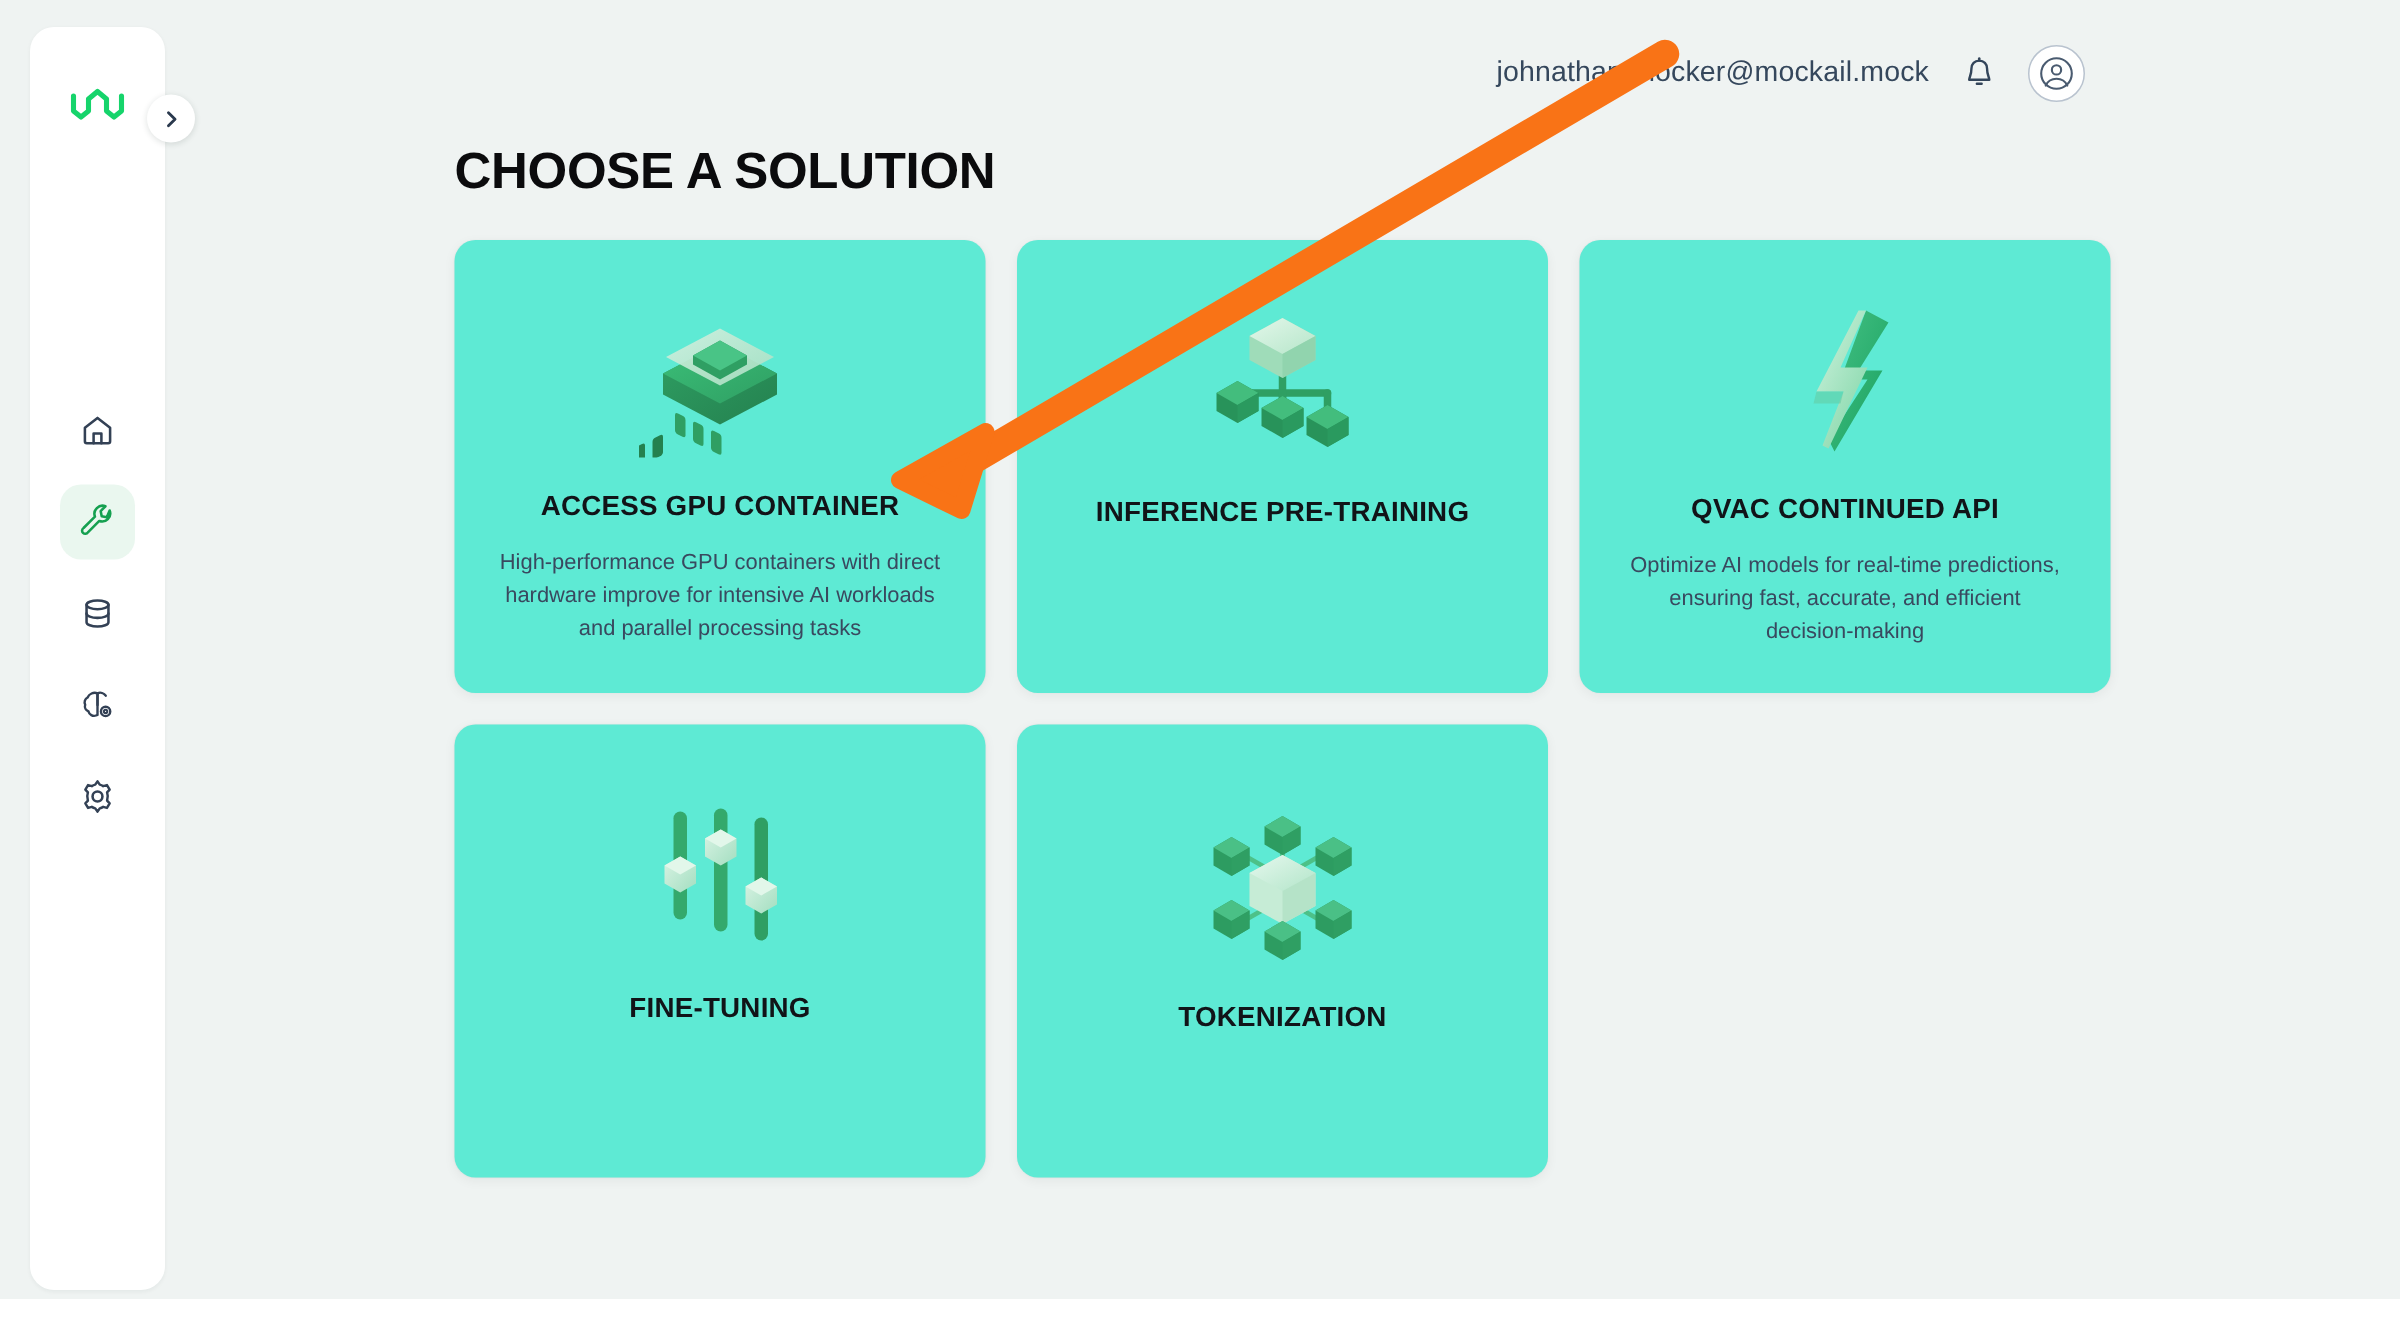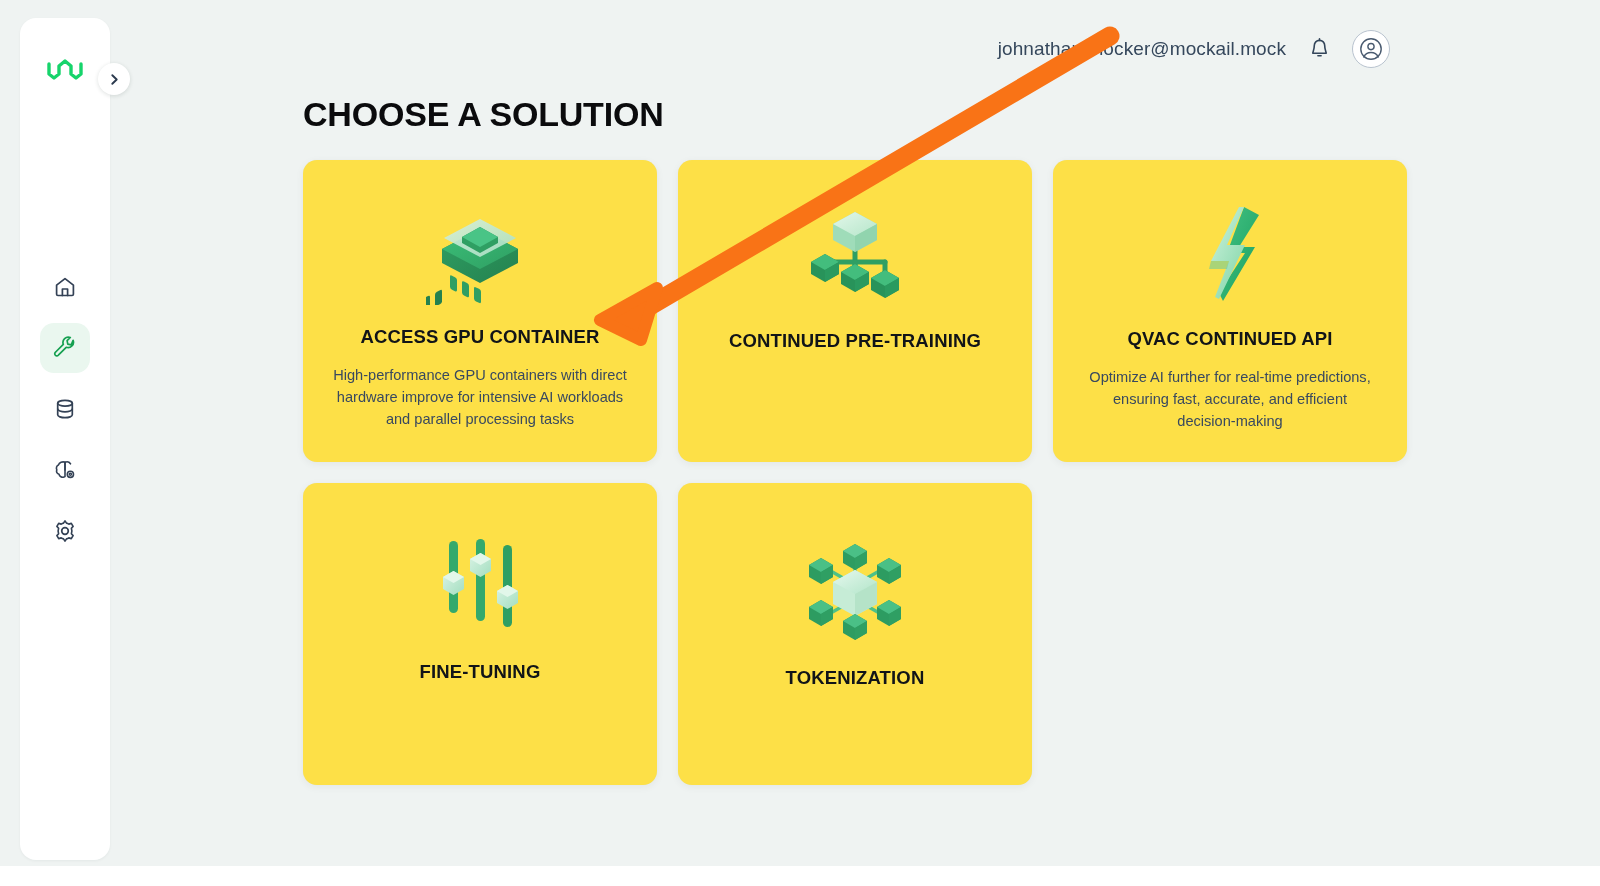--- a/index.html
+++ b/index.html
@@ -141,21 +141,21 @@
     left: 303px;
     top: 160px;
     width: 1105px;
     display: flex;
     flex-wrap: wrap;
     gap: 21px 21px;
   }
   .card {
     width: 354px;
     height: 302px;
-    background: #fde047;
+    background: #5eead4;
     border-radius: 14px;
     box-shadow: 0 2px 8px rgba(25, 45, 40, 0.055), 0 0 1px rgba(25,45,40,0.05);
     display: flex;
     flex-direction: column;
     align-items: center;
     cursor: pointer;
     padding: 0 30px;
   }
   .card-icon {
     height: 134px;
@@ -363,21 +363,21 @@
             <path d="M52 60 L66 68 L52 76 L38 68 Z" fill="#43bd7d"></path>
             <path d="M52 76 L66 68 L66 80 L52 88 Z" fill="#2a9a5f"></path>
           </g>
           <g>
             <path d="M82 66 L96 74 L96 86 L82 94 L68 86 L68 74 Z" fill="#28935a"></path>
             <path d="M82 66 L96 74 L82 82 L68 74 Z" fill="#43bd7d"></path>
             <path d="M82 82 L96 74 L96 86 L82 94 Z" fill="#2a9a5f"></path>
           </g>
         </svg>
       </div>
-      <div class="card-title">CONTINUED PRE-TRAINING</div>
+      <div class="card-title">INFERENCE PRE-TRAINING</div>
     </div>
 
     <div class="card c3">
       <div class="card-icon">
         <svg width="82" height="108" viewBox="0 0 82 108" fill="none">
           <defs>
             <linearGradient id="g3a" x1="0.1" y1="0" x2="0.9" y2="1">
               <stop offset="0" stop-color="#cdf2dd"></stop>
                 <stop offset="1" stop-color="#7fd5a6"></stop>
             </linearGradient>
@@ -388,21 +388,21 @@
           </defs>
 
           <path d="M55 6 L70 14 L50 46 L66 46 L34 100 L30 92 L56 52 L38 52 L55 6 Z" fill="url(#g3b)"></path>
 
           <path d="M50 6 L55 6 L38 44 L56 44 L30 98 L26 96 L40 60 L22 60 Z" fill="url(#g3a)"></path>
           <path d="M50 6 L55 6 L38 44 L56 44 L30 98 L26 96 L40 60 L22 60 Z" fill="none"></path>
           <path d="M22 60 L40 60 L38 68 L20 68 Z" fill="#64caa0" opacity="0.55"></path>
         </svg>
       </div>
       <div class="card-title">QVAC CONTINUED API</div>
-      <div class="card-desc">Optimize AI further for real-time predictions, ensuring fast, accurate, and efficient decision-making</div>
+      <div class="card-desc">Optimize AI models for real-time predictions, ensuring fast, accurate, and efficient decision-making</div>
     </div>
 
     <div class="card c4">
       <div class="card-icon">
         <svg width="90" height="96" viewBox="0 0 90 96" fill="none">
           <defs>
             <linearGradient id="g4k" x1="0" y1="0" x2="1" y2="1">
               <stop offset="0" stop-color="#d9f3e4"></stop>
                 <stop offset="1" stop-color="#a3dec0"></stop>
             </linearGradient>

